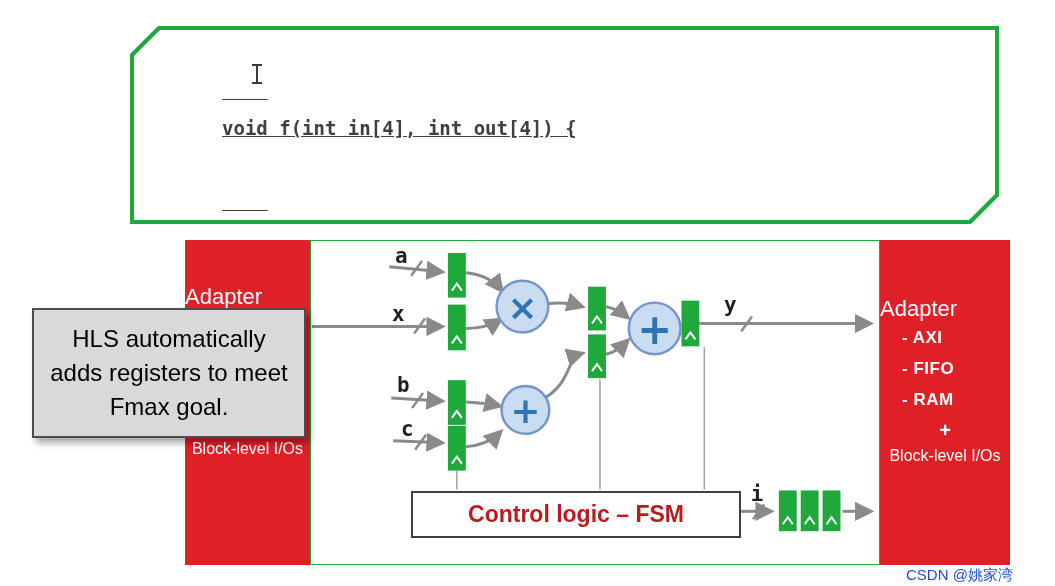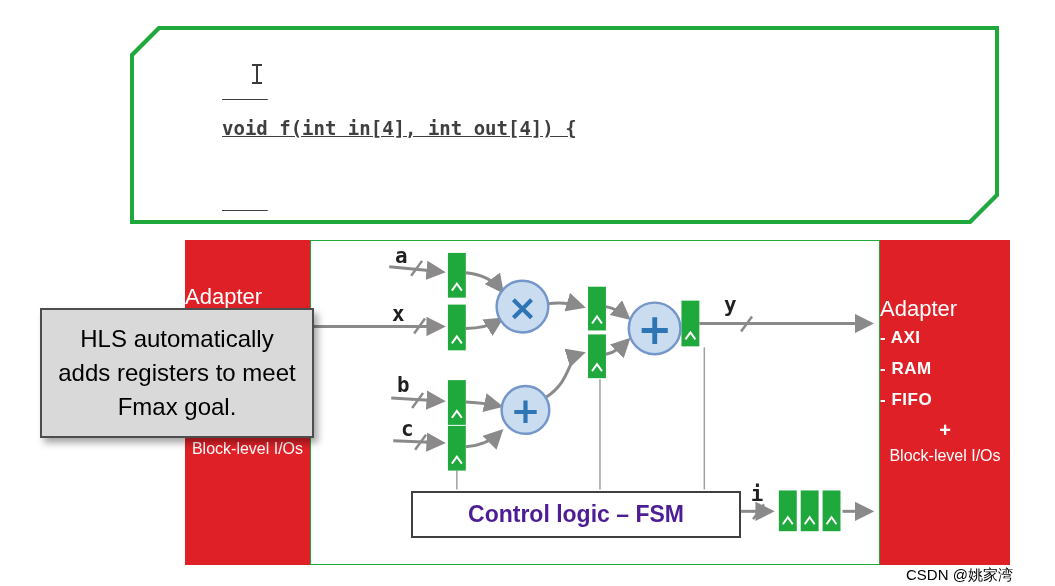--- a/index.html
+++ b/index.html
@@ -25,60 +25,60 @@
   .ind1 { padding-left:2ch; }
   .ind2 { padding-left:4ch; }
   .code-blue { color:#4472c4; }
 
   .text-cursor { position:absolute; left:250px; top:64px; width:14px; height:20px; z-index:4; }
   .text-cursor::before { content:""; position:absolute; left:6px; top:0; width:2px; height:20px; background:#3a3a3a; }
   .text-cursor::after  { content:""; position:absolute; left:2px; top:0; width:10px; height:2px; background:#3a3a3a; box-shadow:0 18px 0 #3a3a3a; }
 
   
   .note-box {
-    position:absolute; left:40px; top:308px; width:274px; height:130px; z-index:6;
+    position:absolute; left:32px; top:308px; width:274px; height:130px; z-index:6;
     background:#d9d9d9; border:2px solid #4d4d4d; box-shadow:4px 5px 7px rgba(0,0,0,.35);
     display:flex; align-items:center; justify-content:center; text-align:center;
     font-size:24px; line-height:34px; color:#000; padding:0 10px;
   }
 
   
   .diagram { position:absolute; left:185px; top:240px; width:825px; height:325px; }
   .adapter { position:absolute; top:0; height:325px; background:#df2127; color:#fff; }
   .adapter-left  { left:0;    width:125px; }
   .adapter-right { left:695px; width:130px; }
   .mid { position:absolute; left:125px; top:0; width:570px; height:325px; background:#fff; border:1px solid #1fa83c; }
 
   .adapter-title { font-size:22px; }
   .adapter-left .adapter-title { margin-top:44px; }
   .adapter-left .adapter-sub { position:absolute; top:198px; left:0; width:100%; text-align:center; font-size:16px; line-height:21px; }
 
   .adapter-right .adapter-title { margin-top:56px; }
-  .ra-item { font-weight:bold; font-size:17px; line-height:31px; letter-spacing:.5px; }
+  .ra-item { padding-left:22px; font-weight:bold; font-size:17px; line-height:31px; letter-spacing:.5px; }
   .ra-plus { text-align:center; font-weight:bold; font-size:20px; line-height:30px; }
   .adapter-right .adapter-sub { margin-top:0; text-align:center; font-size:16px; line-height:21px; }
 
   .mid svg { position:absolute; left:0; top:0; width:100%; height:100%; }
   .wire path  { stroke:#8a8a8a; stroke-width:3; fill:none; }
   .slash path { stroke:#8a8a8a; stroke-width:2.5; fill:none; }
   .ctrl path  { stroke:#a0a0a0; stroke-width:1.5; fill:none; }
   .reg rect { fill:#1fa83c; }
   .reg polyline { stroke:#fff; stroke-width:2; fill:none; }
   .node { fill:#c9dcf0; stroke:#7596c8; stroke-width:2.5; }
   .op  { fill:#2e75b6; font-weight:bold; font-family:"DejaVu Sans", sans-serif; }
   .sig { fill:#1f1f1f; font-weight:bold; font-size:21px; font-family:"DejaVu Sans Mono", monospace; }
 
   .control-box {
     position:absolute; left:100px; top:250px; width:330px; height:47px; z-index:3;
     background:#fff; border:2px solid #404040;
     display:flex; align-items:center; justify-content:center;
-    font-weight:bold; font-size:23px; color:#4c1d95;
-  }
-
-  .watermark { position:absolute; left:906px; top:566px; font-size:15px; color:#000000; }
+    font-weight:bold; font-size:23px; color:#b91c1c;
+  }
+
+  .watermark { position:absolute; left:906px; top:566px; font-size:15px; color:#1d4ed8; }
 </style>
 </head>
 <body>
 
 <div class="code-box-outer">
   <div class="code-box-inner">
     <div>void f(int in[4], int out[4]) {</div>
     <div class="ind1">int a,b,c,x,y;</div>
     <div class="ind1">for(int i = 0; i &lt; 4; i++) {</div>
     <div class="ind2"><span>x = in[i]; </span><span class="code-blue">y = a*x + b + c;</span><span> out[i] = y;</span></div>
@@ -202,21 +202,21 @@
     </svg>
 
     <div class="control-box">
       <span>Control logic – FSM</span>
     </div>
   </div>
 
   <div class="adapter adapter-right">
     <div class="adapter-title">Adapter</div>
     <div class="ra-item">- AXI</div>
+    <div class="ra-item">- FIFO</div>
     <div class="ra-item">- RAM</div>
-    <div class="ra-item">- FIFO</div>
     <div class="ra-plus">+</div>
     <div class="adapter-sub">Block-level I/Os</div>
   </div>
 
 </div>
 
 <div class="watermark">CSDN @姚家湾</div>
 
 </body></html>

